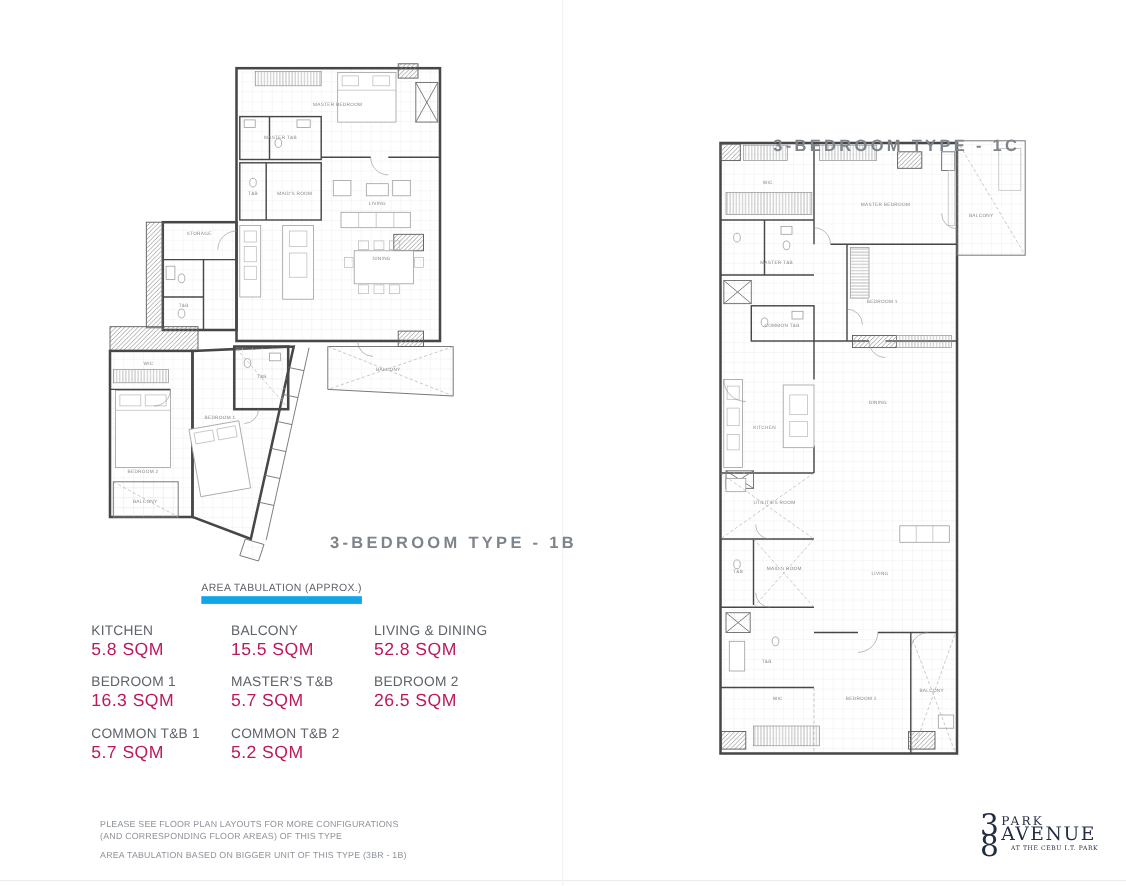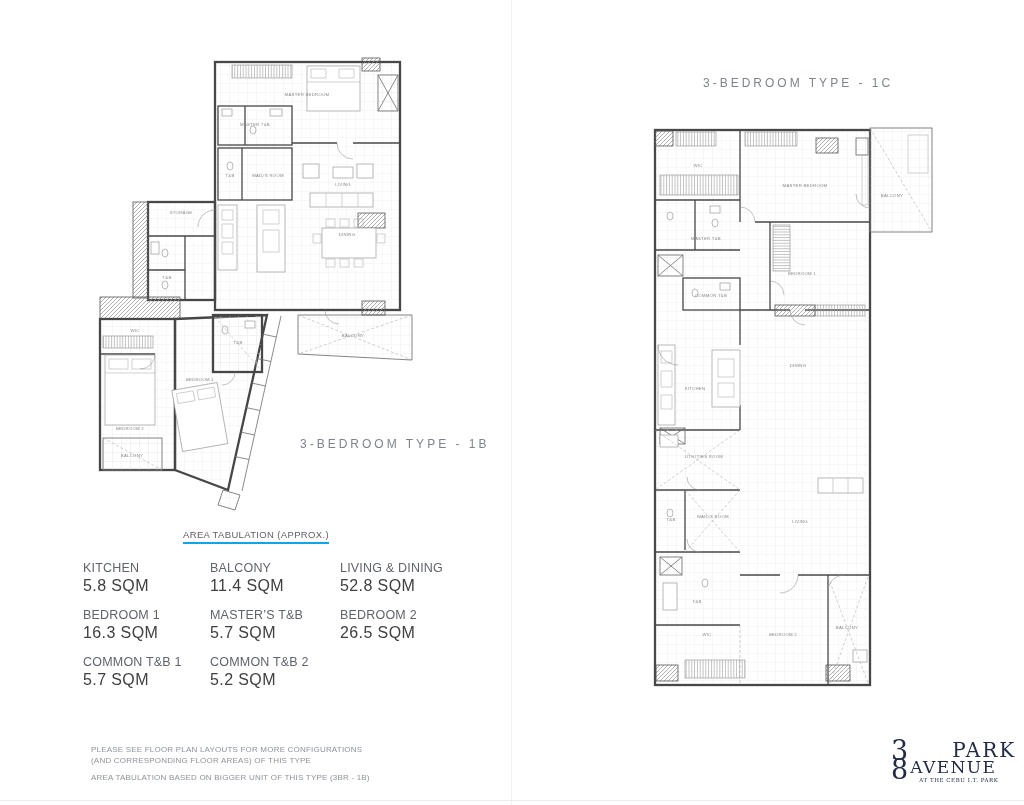--- a/index.html
+++ b/index.html
@@ -2,55 +2,55 @@
 <html><head>
 <meta charset="utf-8">
 <style>
   html,body{margin:0;padding:0;background:#fff;}
   .page{position:relative;width:1024px;height:805px;background:#ffffff;overflow:hidden;
         font-family:"Liberation Sans",sans-serif;}
   .fold{position:absolute;left:511px;top:0;width:1px;height:805px;background:#f1f1f1;}
   .bottom-rule{position:absolute;left:0;top:800px;width:1024px;height:1px;background:#ececec;}
 
   .plan{position:absolute;}
-  .plan-title{position:absolute;font-size:12px;letter-spacing:3px;color:#7e848c;font-weight:400;white-space:nowrap;}
+  .plan-title{position:absolute;font-size:15px;letter-spacing:3px;color:#7e848c;font-weight:700;white-space:nowrap;margin-top:48px;}
 
   
   .wall{fill:url(#gridP);stroke:#474747;stroke-width:2.3;}
   .wallthin{fill:url(#gridP);stroke:#767676;stroke-width:0.9;}
   .iw{stroke:#474747;stroke-width:1.3;fill:none;}
   .iwt{stroke:#6d6d6d;stroke-width:0.8;fill:none;}
   .fur{fill:#ffffff;stroke:#9b9b9b;stroke-width:0.7;}
   .fur2{fill:none;stroke:#b3b3b3;stroke-width:0.6;}
   .dash{stroke:#a9a9a9;stroke-width:0.55;stroke-dasharray:3 2;fill:none;}
   .hblk{fill:url(#hatchP);stroke:#565656;stroke-width:0.8;}
   .vstrip{fill:url(#vlP);stroke:#8d8d8d;stroke-width:0.6;}
   .hstrip{fill:url(#hlP);stroke:#8d8d8d;stroke-width:0.6;}
   .arc{fill:none;stroke:#8f8f8f;stroke-width:0.55;}
   .room-label{font-family:"Liberation Sans",sans-serif;font-size:4.3px;fill:#878787;
               letter-spacing:.25px;text-anchor:middle;}
 
   
   .tab{position:absolute;left:83px;top:524px;width:400px;}
   .tab-heading{display:inline-block;margin-left:100px;font-size:9.5px;letter-spacing:.35px;
-               color:#5d6167;font-weight:500;border-bottom:2px solid #0ea5e9;padding-bottom:1.5px;}
+               color:#5d6167;font-weight:500;border-bottom:7px solid #0ea5e9;padding-bottom:1.5px;}
   .tab-grid{margin-top:17px;display:grid;grid-template-columns:127px 130px 1fr;row-gap:13px;}
   .tab-label{font-size:12.5px;color:#5f646b;font-weight:500;letter-spacing:.2px;}
-  .tab-value{font-size:16px;color:#404040;letter-spacing:.4px;margin-top:2px;}
+  .tab-value{font-size:16px;color:#be185d;letter-spacing:.4px;margin-top:2px;}
 
   .notes{position:absolute;left:91px;top:744px;font-size:8px;color:#8d939a;letter-spacing:.2px;line-height:1.4;}
   .notes .n2{margin-top:6px;}
 
   
   .logo{position:absolute;left:891px;top:741px;display:flex;color:#232c45;
         font-family:"DejaVu Serif",serif;}
   .logo-digits{font-size:27px;line-height:.72;letter-spacing:0;}
   .logo-digits div{text-align:center;}
   .logo-words{margin-left:2px;margin-top:1px;}
-  .logo-park{font-size:20px;line-height:.85;letter-spacing:2px;margin-left:42px;}
+  .logo-park{font-size:11px;line-height:.85;letter-spacing:2px;}
   .logo-avenue{font-size:17px;line-height:1;letter-spacing:1.4px;}
   .logo-tagline{font-size:5.5px;letter-spacing:.55px;margin-top:1px;margin-left:9px;white-space:nowrap;}
 </style>
 </head>
 <body>
 
 <div class="page">
   <div class="fold"></div>
   <div class="bottom-rule"></div>
 
@@ -325,21 +325,21 @@
 
   <div class="tab">
     <div class="tab-heading">AREA TABULATION (APPROX.)</div>
     <div class="tab-grid">
       <div>
         <div class="tab-label">KITCHEN</div>
         <div class="tab-value">5.8 SQM</div>
       </div>
       <div>
         <div class="tab-label">BALCONY</div>
-        <div class="tab-value">11.4 SQM</div>
+        <div class="tab-value">15.5 SQM</div>
       </div>
       <div>
         <div class="tab-label">LIVING &amp; DINING</div>
         <div class="tab-value">52.8 SQM</div>
       </div>
       <div>
         <div class="tab-label">BEDROOM 1</div>
         <div class="tab-value">16.3 SQM</div>
       </div>
       <div>

